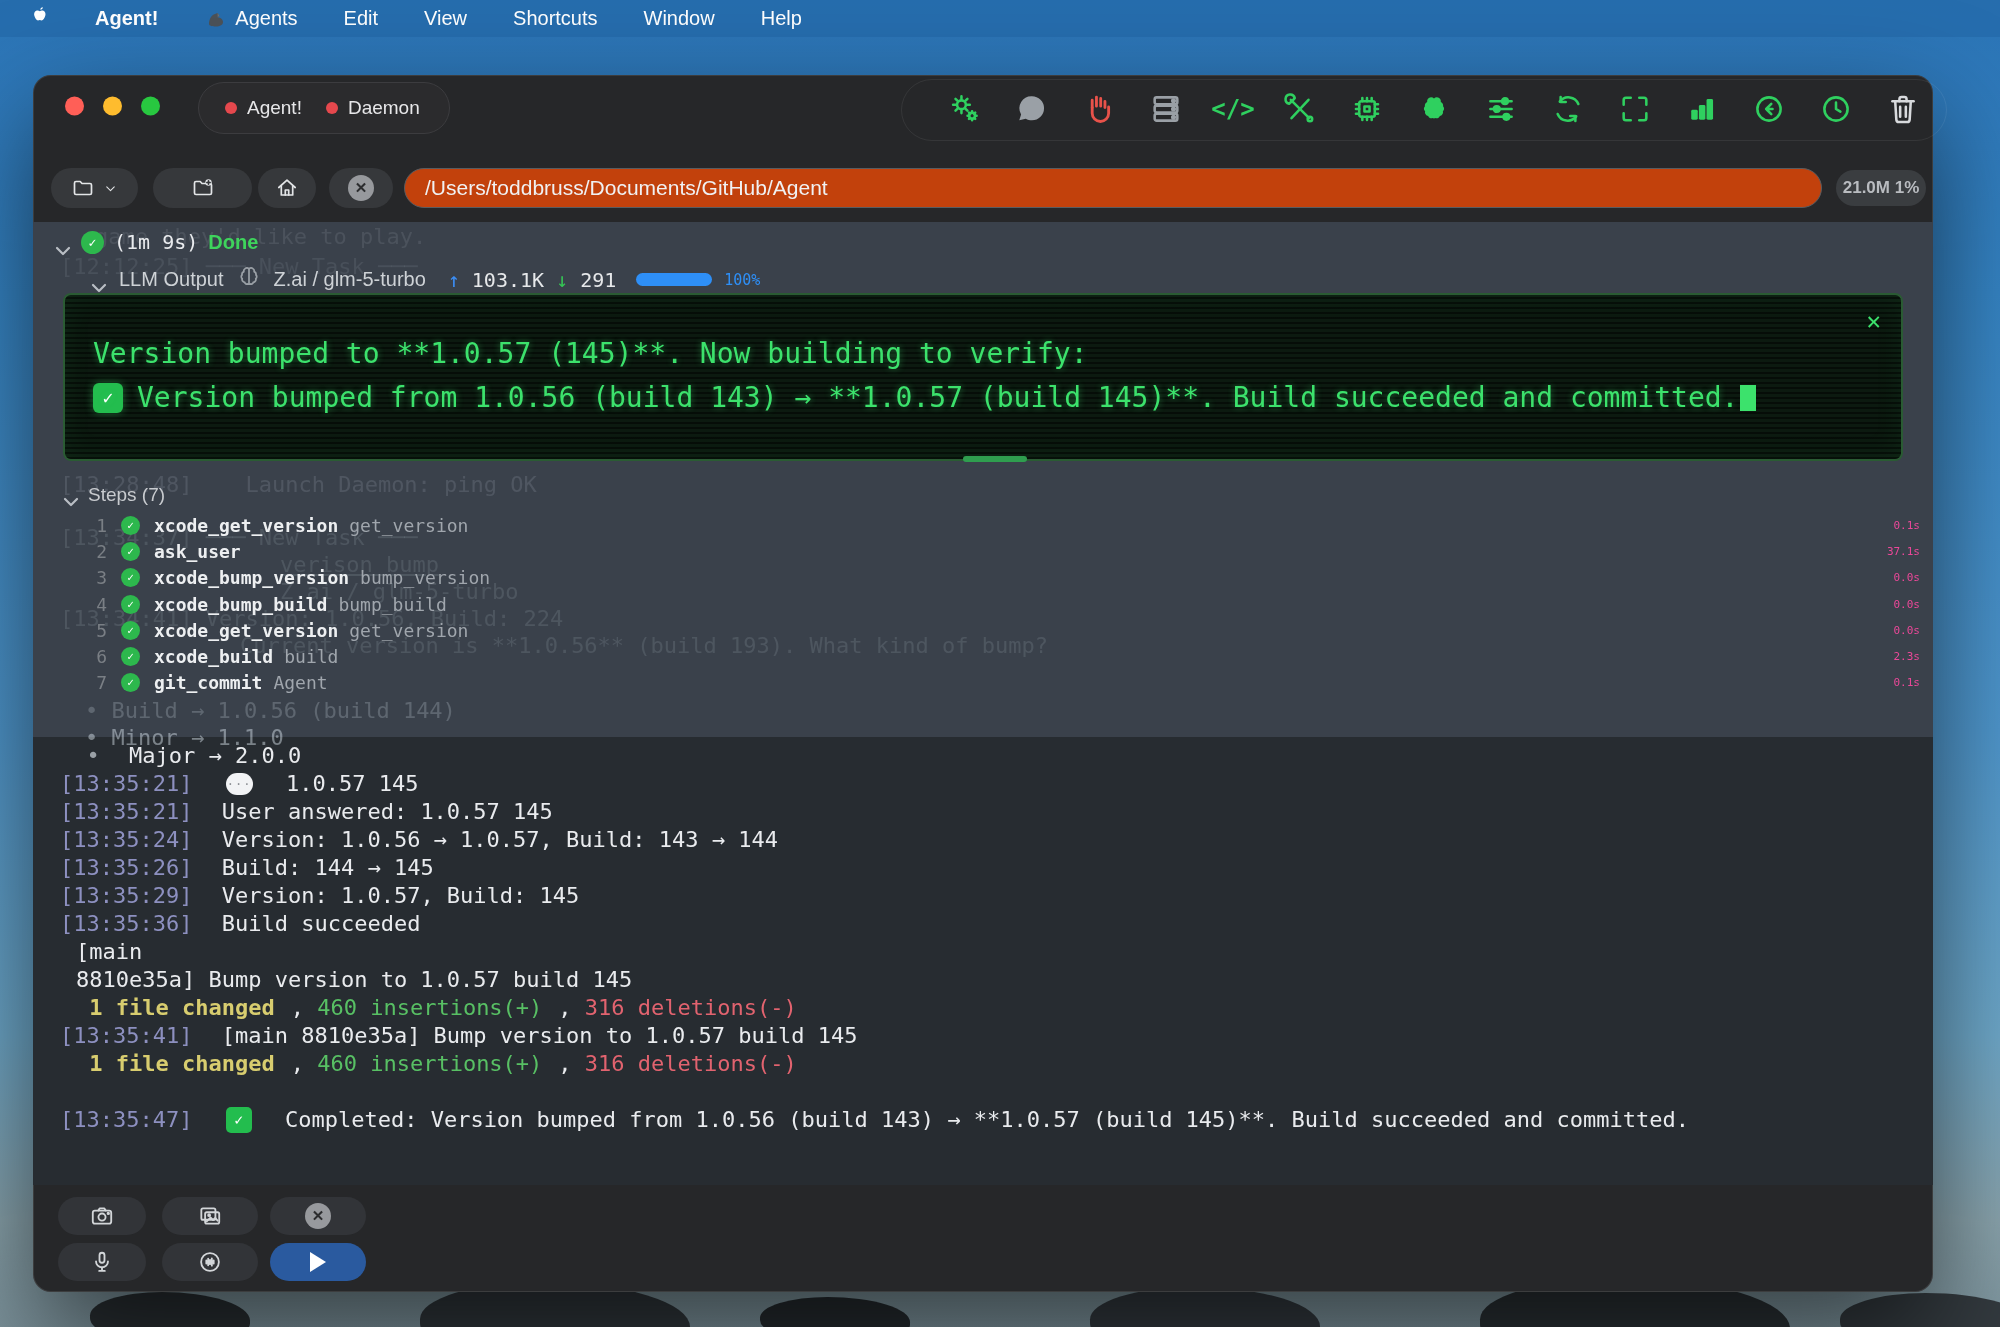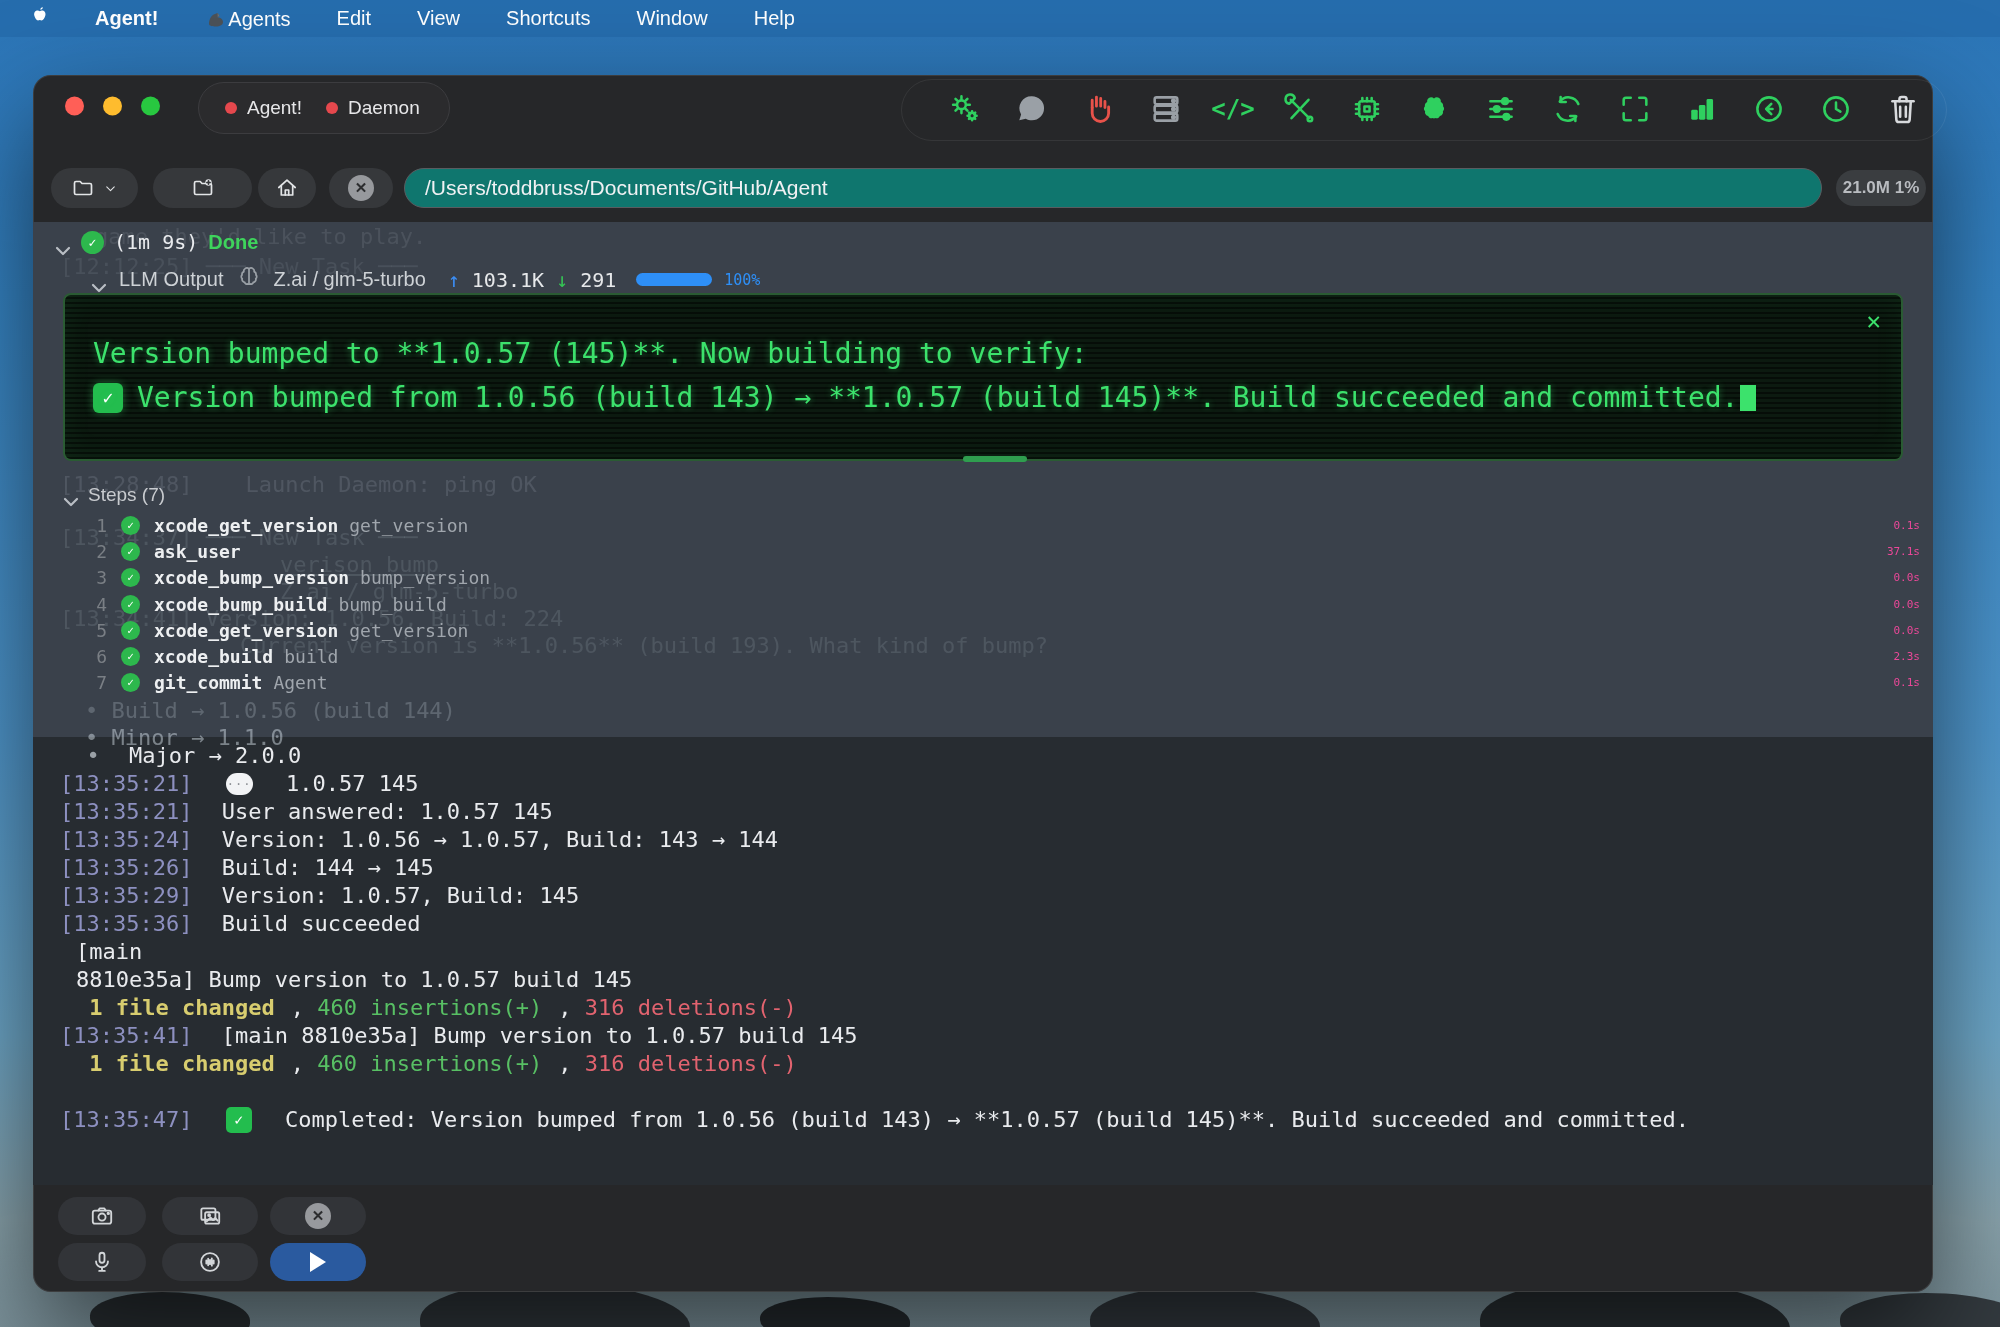--- a/index.html
+++ b/index.html
@@ -33,21 +33,21 @@
   .ti { width:34px; height:34px; display:flex; align-items:center; justify-content:center; }
   .ti svg { width:34px; height:34px; fill:none; stroke:currentColor; stroke-width:1.8; stroke-linecap:round; stroke-linejoin:round; }
   .c-green { color:#2fd05f; } .c-gray { color:#9aa0a6; } .c-red { color:#e8524a; } .c-light { color:#d8dadd; }
   .code-txt { font-family:"DejaVu Sans Mono",monospace; font-weight:bold; font-size:24px; color:#2fd05f; }
 
   
   .pathbar { position:absolute; left:0; top:93px; width:100%; height:40px; }
   .pbtn { position:absolute; top:0; height:40px; border-radius:20px; background:#36383b; display:flex; align-items:center;
           justify-content:center; gap:8px; color:#e3e5e7; }
   .pbtn svg { width:24px; height:24px; fill:none; stroke:currentColor; stroke-width:1.7; stroke-linecap:round; stroke-linejoin:round; }
-  .pathfield { position:absolute; left:371px; top:0; width:1418px; height:40px; border-radius:20px; background:#0f766e;
+  .pathfield { position:absolute; left:371px; top:0; width:1418px; height:40px; border-radius:20px; background:#c2410c;
                border:1.5px solid #595c60; display:flex; align-items:center; padding:0 20px; color:#f0f1f3; font-size:21px;text-align:right; }
   .membadge { position:absolute; left:1803px; top:2px; width:90px; height:36px; border-radius:18px; background:#3a3d40;
               display:flex; align-items:center; justify-content:center; color:#b9bcc0; font-size:17px; font-weight:600; }
   .xcircle { width:26px; height:26px; border-radius:50%; background:#97999d; color:#2c2d2f; display:flex; align-items:center;
              justify-content:center; font-size:15px; font-weight:700; }
 
   
   .logpanel { position:absolute; left:0; top:147px; width:1900px; height:963px; background:#272c31; overflow:hidden; }
   .overlay { position:absolute; left:0; top:0; width:100%; height:515px; background:#3a414b; }
   .ghost-line { position:absolute; font-family:"DejaVu Sans Mono",monospace; font-size:22px; white-space:pre; }
@@ -119,21 +119,21 @@
 </head>
 <body>
 
 <div class="menubar">
   <span class="mi">
     <svg class="apple-svg" viewBox="0 0 24 28">
         <path d="M16.2 2.2c.1 1.6-1.5 3.3-3.1 3.2-.2-1.6 1.5-3.3 3.1-3.2zM12.4 7.4c1.1-1.1 2.9-1.4 4.6-.7 2.1.9 3.2 3.5 2.3 6.4-.9 3-2.7 5.8-4.6 5.8-.9 0-1.4-.6-2.3-.6s-1.4.6-2.3.6c-1.9 0-3.7-2.8-4.6-5.8-.9-2.9.2-5.5 2.3-6.4 1.7-.7 3.5-.4 4.6.7z"></path>
       </svg>
   </span>
   <span class="mi app">Agent!</span>
-  <span class="mi" style="display:flex;align-items:flex-end;">
+  <span class="mi" style="display:flex;align-items:center;gap:7px;">
     <svg class="flex-ico" viewBox="0 0 24 24" style="margin:0;">
         <path d="M5 17c0-5 2.5-9 6-10l2.5-1 2 2.6-1.8 1.9c3 .1 5.3 1.8 5.3 4.5 0 2.9-3 4.5-7 4.5-3.6 0-7-.7-7-2.5z" fill="#4c5258"></path>
         <path d="M13.5 6l2 2.6-1.8 1.9" fill="#6a7076"></path>
       </svg>
     <span>Agents</span>
   </span>
   <span class="mi">Edit</span>
   <span class="mi">View</span>
   <span class="mi">Shortcuts</span>
   <span class="mi">Window</span>

